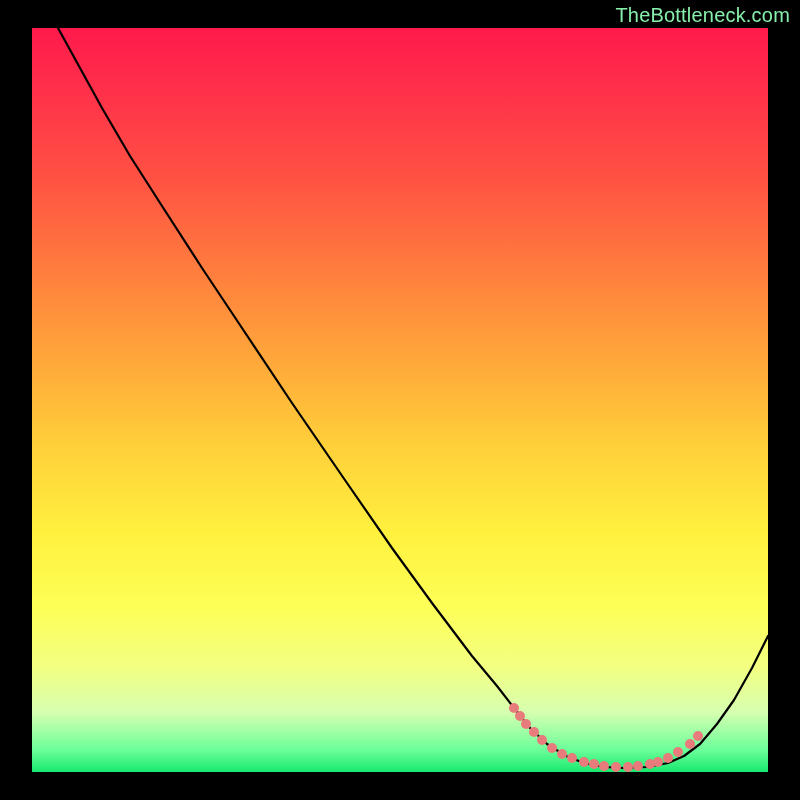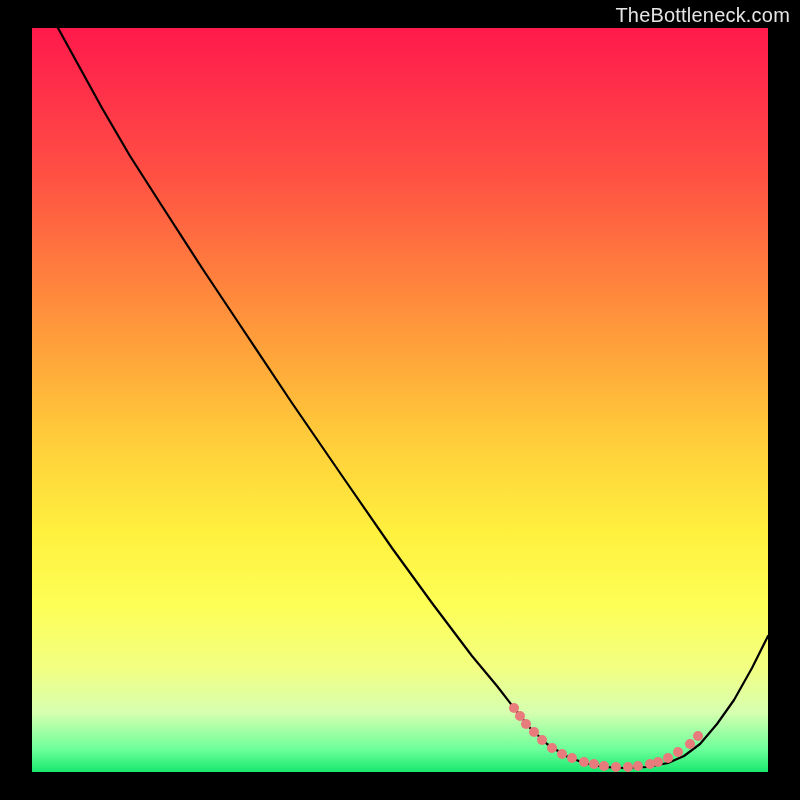--- a/index.html
+++ b/index.html
@@ -14,21 +14,21 @@
   .frame {
     position: relative;
     width: 800px;
     height: 800px;
     background: #000;
   }
   .watermark {
     position: absolute;
     top: 4px;
     right: 10px;
-    color: #e5e5e5;
+    color: #86efac;
     font-size: 20px;
     font-weight: 500;
     letter-spacing: 0.2px;
     z-index: 5;
   }
   .plot-area {
     position: absolute;
     left: 32px;
     top: 28px;
     width: 736px;

